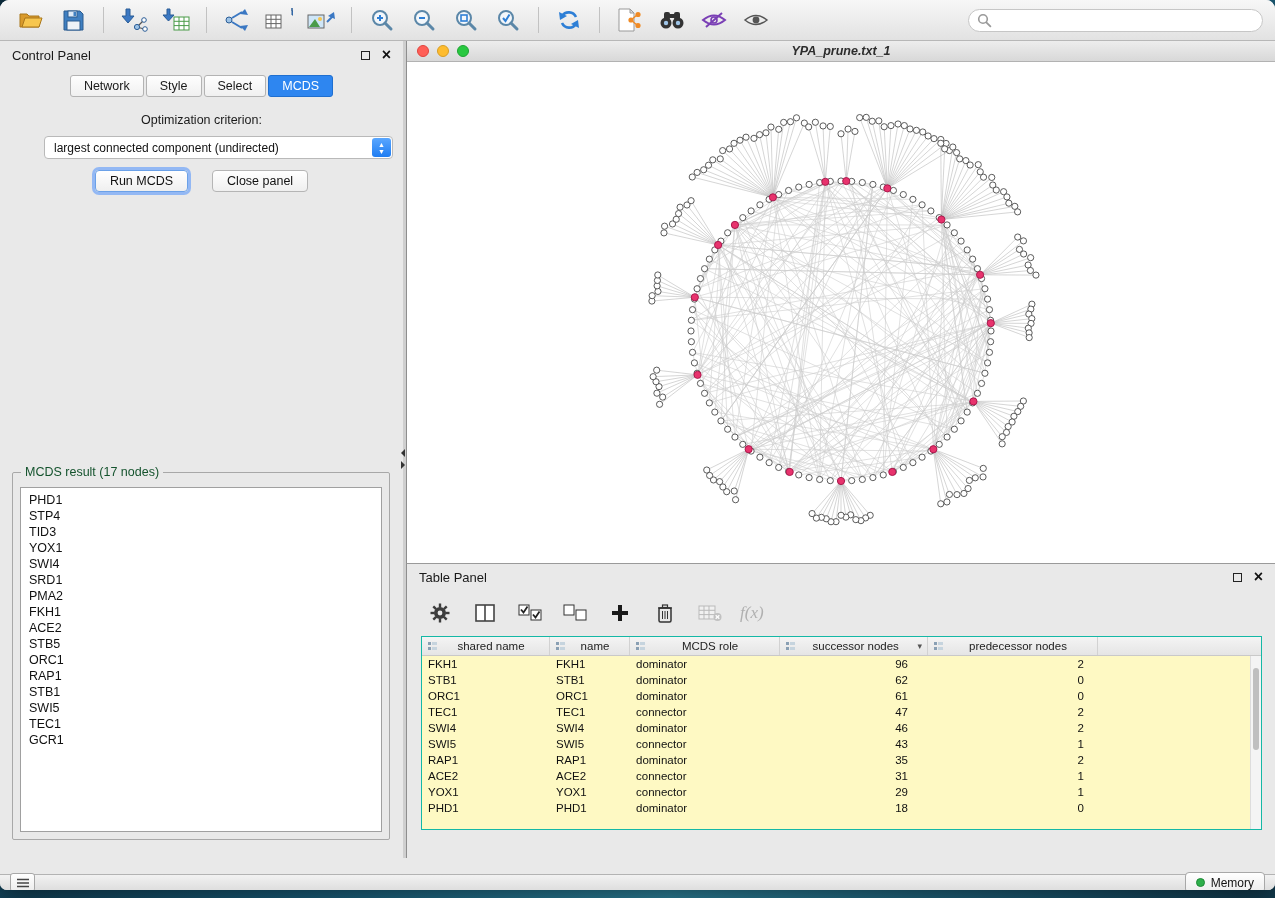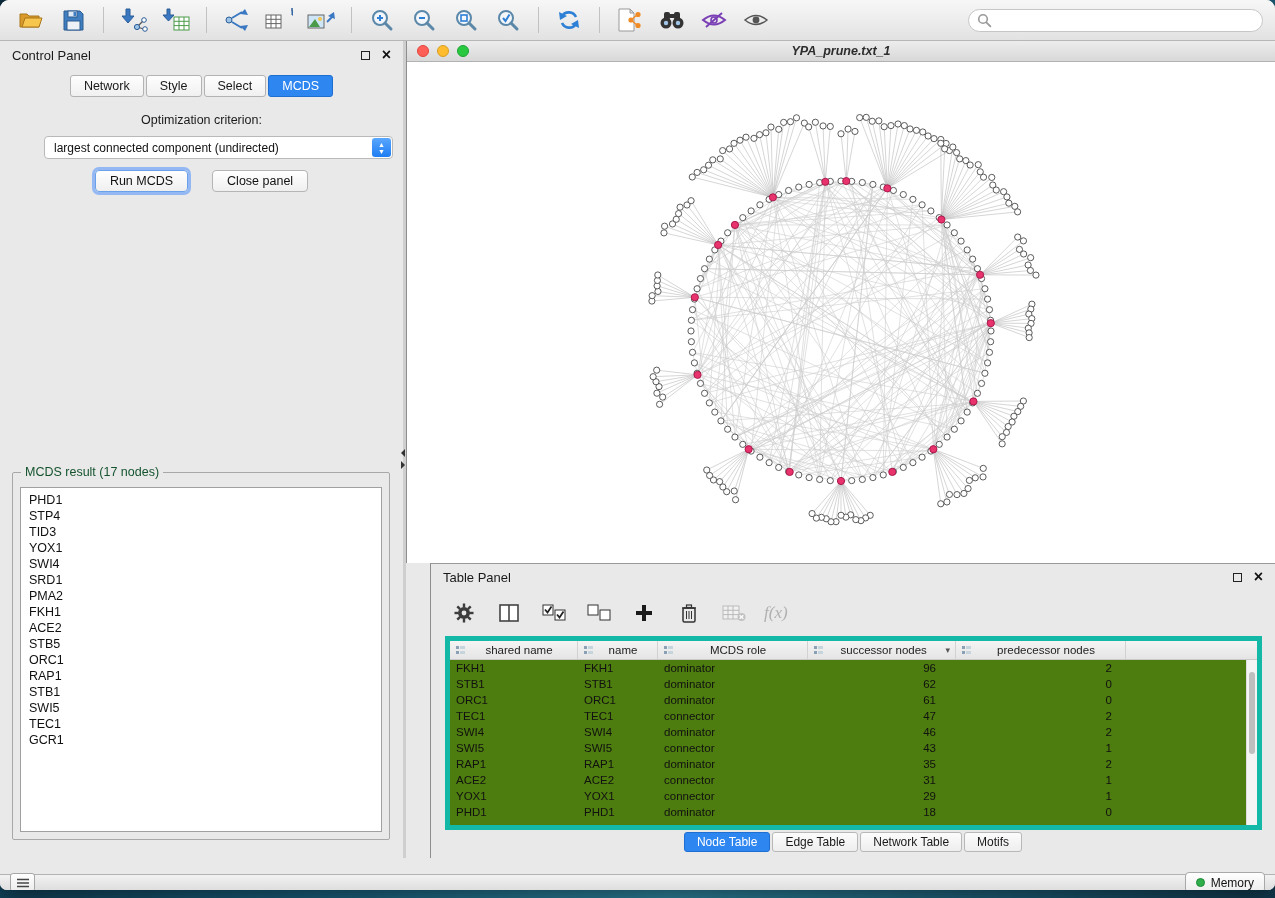--- a/index.html
+++ b/index.html
@@ -45,27 +45,27 @@
   .network-window{position:absolute;left:406px;top:41px;right:0;height:522px;background:#fff;border-left:1px solid #8e8e8e;font-style:italic;}
   .net-titlebar{height:21px;background:linear-gradient(#ededed,#d8d8d8);border-bottom:1px solid #b2b2b2;position:relative;display:flex;align-items:center;justify-content:center;font-size:12.5px;font-weight:bold;color:#2d2d2d;cursor:default;}
   .lights{position:absolute;left:10px;top:4px;display:flex;gap:8px;}
   .light{width:12px;height:12px;border-radius:50%;cursor:pointer;}
   .light.red{background:#ff5f57;border:1px solid #e0443e;}
   .light.yellow{background:#febc2e;border:1px solid #d89e24;}
   .light.green{background:#28c840;border:1px solid #1ea433;}
   .net-canvas{position:absolute;left:0;top:22px;width:869px;height:500px;background:#fff;}
 
   
-  .table-panel{position:absolute;left:406px;top:563px;right:0;bottom:32px;background:#e9e9e9;border-left:1px solid #8e8e8e;border-top:1px solid #9a9a9a;margin-left:24px;}
+  .table-panel{position:absolute;left:406px;top:563px;right:0;bottom:32px;background:#e9e9e9;border-left:1px solid #8e8e8e;border-top:1px solid #9a9a9a;}
   .tp-header{height:26px;display:flex;align-items:center;padding:0 12px;font-size:13px;color:#1a1a1a;}
   .tp-toolbar{position:absolute;left:18px;top:32px;height:34px;display:flex;align-items:center;gap:15px;}
   .tp-tool{width:30px;height:30px;display:flex;align-items:center;justify-content:center;background:none;border:none;cursor:pointer;}
   .tp-tool.disabled{cursor:default;opacity:.9;}
   .fx-label{font-family:"Liberation Serif",serif;font-style:italic;font-size:17px;color:#b0b0b0;}
-  .table-wrap{position:absolute;left:14px;right:13px;top:72px;bottom:28px;background:#4d7c0f;border:5px solid #14b8a6;overflow:hidden;}
+  .table-wrap{position:absolute;left:14px;right:13px;top:72px;bottom:28px;background:#fef9c3;border:1px solid #14b8a6;overflow:hidden;}
   .thead{display:flex;height:19px;background:linear-gradient(#f4f4f4,#e5e5e5);border-bottom:1px solid #c9c9c9;}
   .hcell{display:flex;align-items:center;font-size:11.5px;color:#222;border-right:1px solid #d2d2d2;padding:0 5px;cursor:pointer;}
   .hcell .lbl{flex:1;text-align:center;}
   .hcell.filler{flex:1;border-right:none;cursor:default;}
   .sortind{font-size:9px;color:#555;margin-left:2px;}
   .tbody{position:absolute;left:0;right:11px;top:19px;bottom:0;}
   .trow{display:flex;height:16px;align-items:center;cursor:default;}
   .tcell{font-size:11.5px;color:#111;padding:0 6px;white-space:nowrap;overflow:hidden;}
   .c0{width:128px}.c1{width:80px}.c2{width:150px}
   .c3{width:148px}.c4{width:170px}
@@ -1138,26 +1138,20 @@
               <div class="tcell c2">dominator</div>
               <div class="tcell c3">18</div>
               <div class="tcell c4">0</div>
             </div>
           </div>
       <div class="vscroll">
         <div class="vthumb"></div>
       </div>
     </div>
 
-    <div class="tp-tabs">
-      <span class="tp-tab active">Node Table</span>
-      <span class="tp-tab">Edge Table</span>
-      <span class="tp-tab">Network Table</span>
-      <span class="tp-tab">Motifs</span>
-    </div>
   </div>
 
   <div class="status-bar">
     <button class="list-btn">
       <svg width="14" height="10" viewBox="0 0 14 10">
         <g stroke="#444" stroke-width="1.4">
           <line x1="1" y1="1.5" x2="13" y2="1.5"></line>
           <line x1="1" y1="5" x2="13" y2="5"></line>
           <line x1="1" y1="8.5" x2="13" y2="8.5"></line>
         </g>

